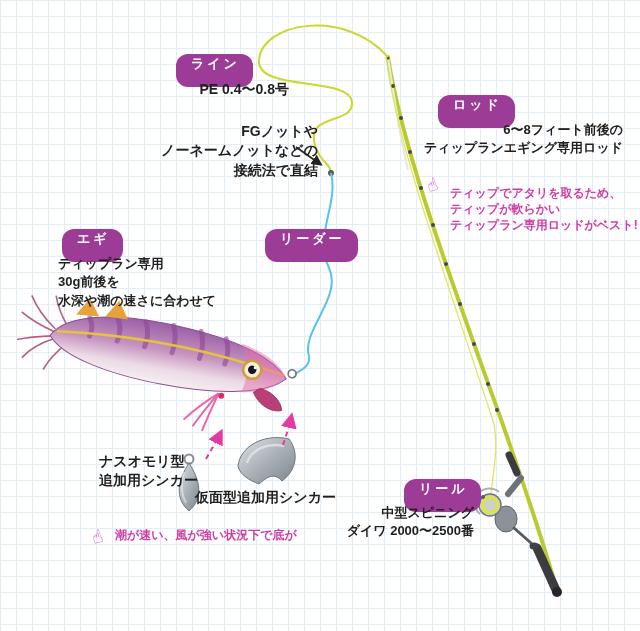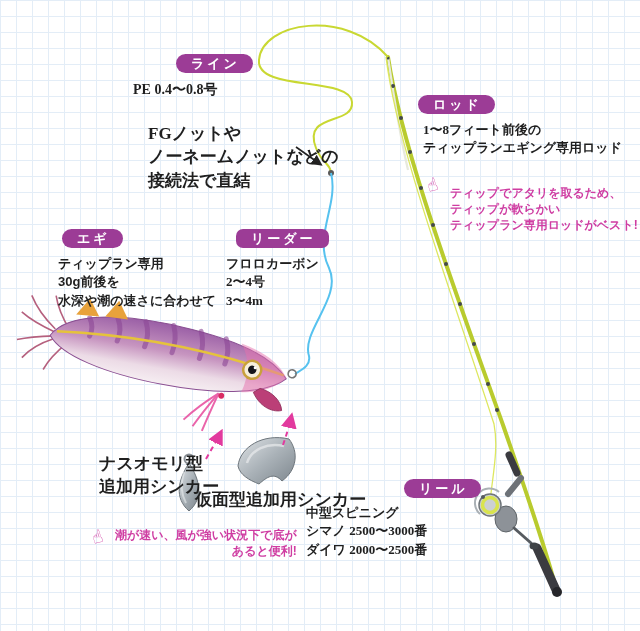--- a/index.html
+++ b/index.html
@@ -11,27 +11,27 @@
     background-image:
       linear-gradient(#e3edf7 1px, transparent 1px),
       linear-gradient(90deg, #e3edf7 1px, transparent 1px);
     background-size:16px 16px;
   }
   svg.art { position:absolute; left:0; top:0; }
   .abs { position:absolute; }
   .pill {
     display:inline-block; background:#9c3c96; color:#ffffff;
     font-weight:bold; font-size:13px; letter-spacing:3px;
-    padding:3px 13px 2px 15px; border-radius:12px; line-height:1.1;
+    padding:3px 13px 16px 15px; border-radius:12px; line-height:1.1;
     white-space:nowrap;
   }
   .desc { font-weight:bold; color:#1f1f1f; font-size:13px; line-height:1.42; white-space:nowrap; }
-  .small { font-weight:bold; color:#1f1f1f; font-size:17px; line-height:1.38; white-space:nowrap; }
+  .small { font-weight:bold; color:#1f1f1f; font-size:14px; line-height:1.38; white-space:nowrap; }
   .note { color:#cf3da2; font-weight:bold; font-size:12px; line-height:1.34; white-space:nowrap; }
-  .center { text-align:left;font-family:Liberation Serif, serif; }
+  .center { text-align:right; }
   .hand {
     position:absolute; color:#cf3da2; font-size:18px; font-weight:bold;
     transform:rotate(-18deg); line-height:1;
   }
 </style>
 </head>
 <body>
 
 <div class="canvas">
 
@@ -149,58 +149,51 @@
 
   <span class="pill abs" style="left:176px; top:54px;">ライン</span>
   <div class="desc abs center" style="left:133px; top:80px; width:156px; font-size:14px;">PE 0.4〜0.8号</div>
 
   <div class="small abs center" style="left:148px; top:122px; width:170px;">
     <div>FGノットや</div>
     <div>ノーネームノットなどの</div>
     <div>接続法で直結</div>
   </div>
 
-  <span class="pill abs" style="left:418px; top:95px;">ロッド</span>
+  <span class="pill abs" style="left:438px; top:95px;">ロッド</span>
   <div class="desc abs center" style="left:423px; top:121px; width:200px;">
-    <div>1〜8フィート前後の</div>
+    <div>6〜8フィート前後の</div>
     <div>ティップランエギング専用ロッド</div>
   </div>
   <span class="hand" style="left:427px; top:176px;">☝</span>
   <div class="note abs" style="left:450px; top:177px;margin-top:8px;">
     <div>ティップでアタリを取るため、</div>
     <div>ティップが軟らかい</div>
     <div>ティップラン専用ロッドがベスト!</div>
   </div>
 
   <span class="pill abs" style="left:62px; top:229px;">エギ</span>
   <div class="desc abs" style="left:58px; top:255px;">
     <div>ティップラン専用</div>
     <div>30g前後を</div>
     <div>水深や潮の速さに合わせて</div>
   </div>
 
-  <span class="pill abs" style="left:236px; top:229px;border-radius:7px;">リーダー</span>
-  <div class="desc abs center" style="left:226px; top:255px; width:122px;">
-    <div>フロロカーボン</div>
-    <div>2〜4号</div>
-    <div>3〜4m</div>
-  </div>
+  <span class="pill abs" style="left:265px; top:229px;">リーダー</span>
 
   <div class="small abs" style="left:78px; top:452px;margin-left:21px;">
     <div>ナスオモリ型</div>
     <div>追加用シンカー</div>
   </div>
   <div class="small abs" style="left:195px; top:488px;">仮面型追加用シンカー</div>
 
   <span class="hand" style="left:92px; top:528px;">☝</span>
   <div class="note abs" style="left:115px; top:527px;text-align:right;">
     <div>潮が速い、風が強い状況下で底が</div>
-    <div>あると便利!</div>
   </div>
 
   <span class="pill abs" style="left:404px; top:479px;">リール</span>
   <div class="desc abs center" style="left:306px; top:504px; width:168px;">
     <div>中型スピニング</div>
-    <div>シマノ 2500〜3000番</div>
     <div>ダイワ 2000〜2500番</div>
   </div>
 
 </div>
 
 </body></html>

